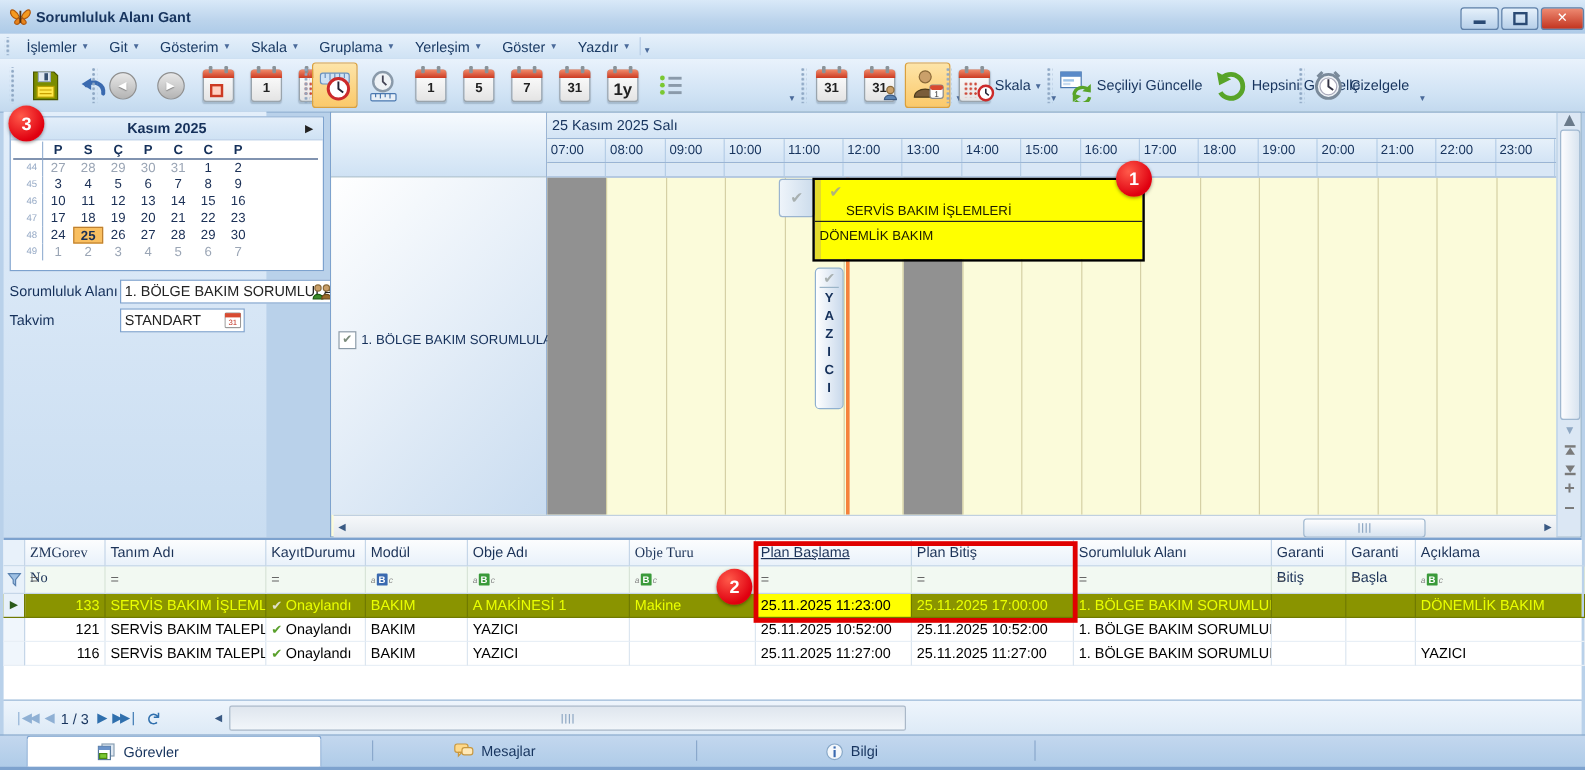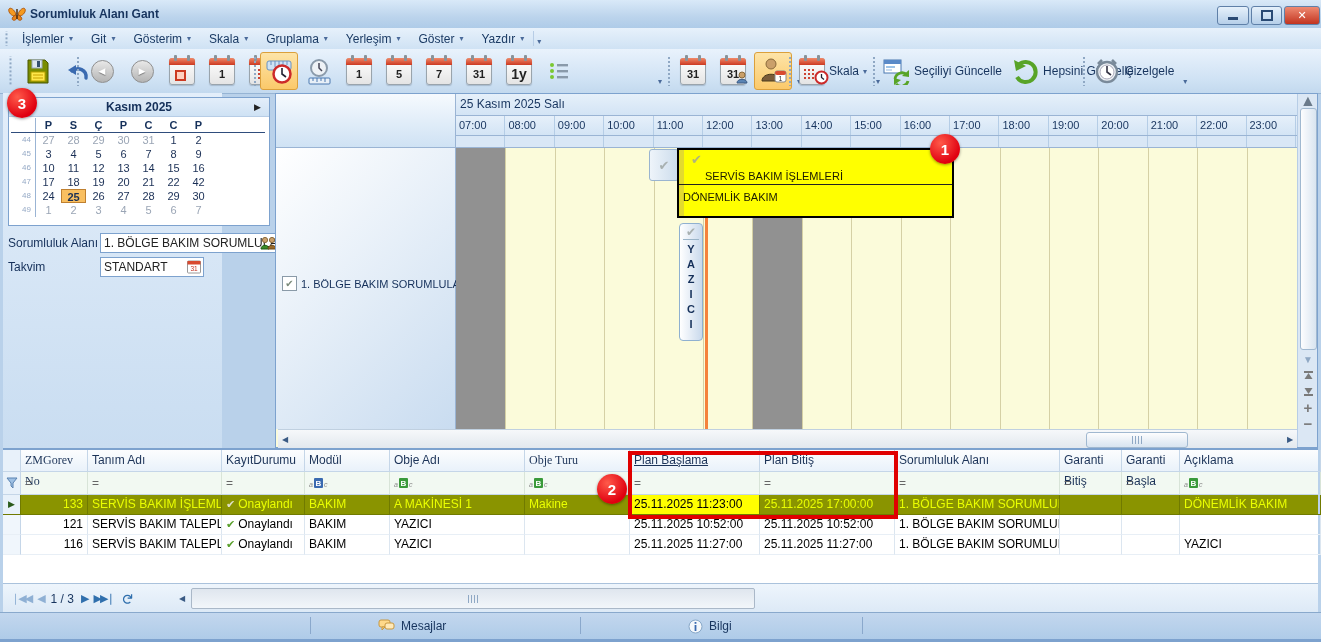--- a/index.html
+++ b/index.html
@@ -412,21 +412,21 @@
           <span class="dcell">16</span>
         </div>
         <div class="calrow">
           <span class="wkno">47</span>
           <span class="dcell">17</span>
           <span class="dcell">18</span>
           <span class="dcell">19</span>
           <span class="dcell">20</span>
           <span class="dcell">21</span>
           <span class="dcell">22</span>
-          <span class="dcell">42</span>
+          <span class="dcell">23</span>
         </div>
         <div class="calrow">
           <span class="wkno">48</span>
           <span class="dcell">24</span>
           <span class="dcell today">25</span>
           <span class="dcell">26</span>
           <span class="dcell">27</span>
           <span class="dcell">28</span>
           <span class="dcell">29</span>
           <span class="dcell">30</span>
@@ -716,20 +716,29 @@
   <span class="sb-arrow" style="position:absolute;left:172px">◀</span>
   <div class="tb-scroll">
     <span class="gripbar"></span>
       <span class="gripbar"></span>
       <span class="gripbar"></span>
       <span class="gripbar"></span>
   </div>
 </div>
 
 <div class="abs tabbar">
+  <div class="tab active" style="left:22px;width:246px;padding-left:58px">
+    <svg width="16" height="15">
+        <rect x="4" y="1" width="10" height="10" fill="#dfe8f2" stroke="#8aa0b4"></rect>
+        <rect x="1" y="3" width="10" height="11" fill="#fff" stroke="#56789a"></rect>
+        <rect x="1" y="3" width="10" height="3" fill="#6a92c8"></rect>
+        <rect x="2" y="9" width="6" height="4" fill="#7ac832" stroke="#4a8a10"></rect>
+      </svg>
+    <span>Görevler</span>
+  </div>
   <div class="tab" style="left:330px;width:180px;padding-left:48px">
     <svg width="17" height="14">
         <rect x="1" y="1" width="11" height="7" rx="2" fill="#ffd98a" stroke="#c89840"></rect>
         <path d="M4 8v3l3-3z" fill="#ffd98a" stroke="#c89840"></path>
         <rect x="7" y="4" width="9" height="6" rx="2" fill="#ffe9b8" stroke="#c89840"></rect>
       </svg>
     <span>Mesajlar</span>
   </div>
   <div class="tab" style="left:640px;width:140px;padding-left:48px">
     <svg width="15" height="15">

